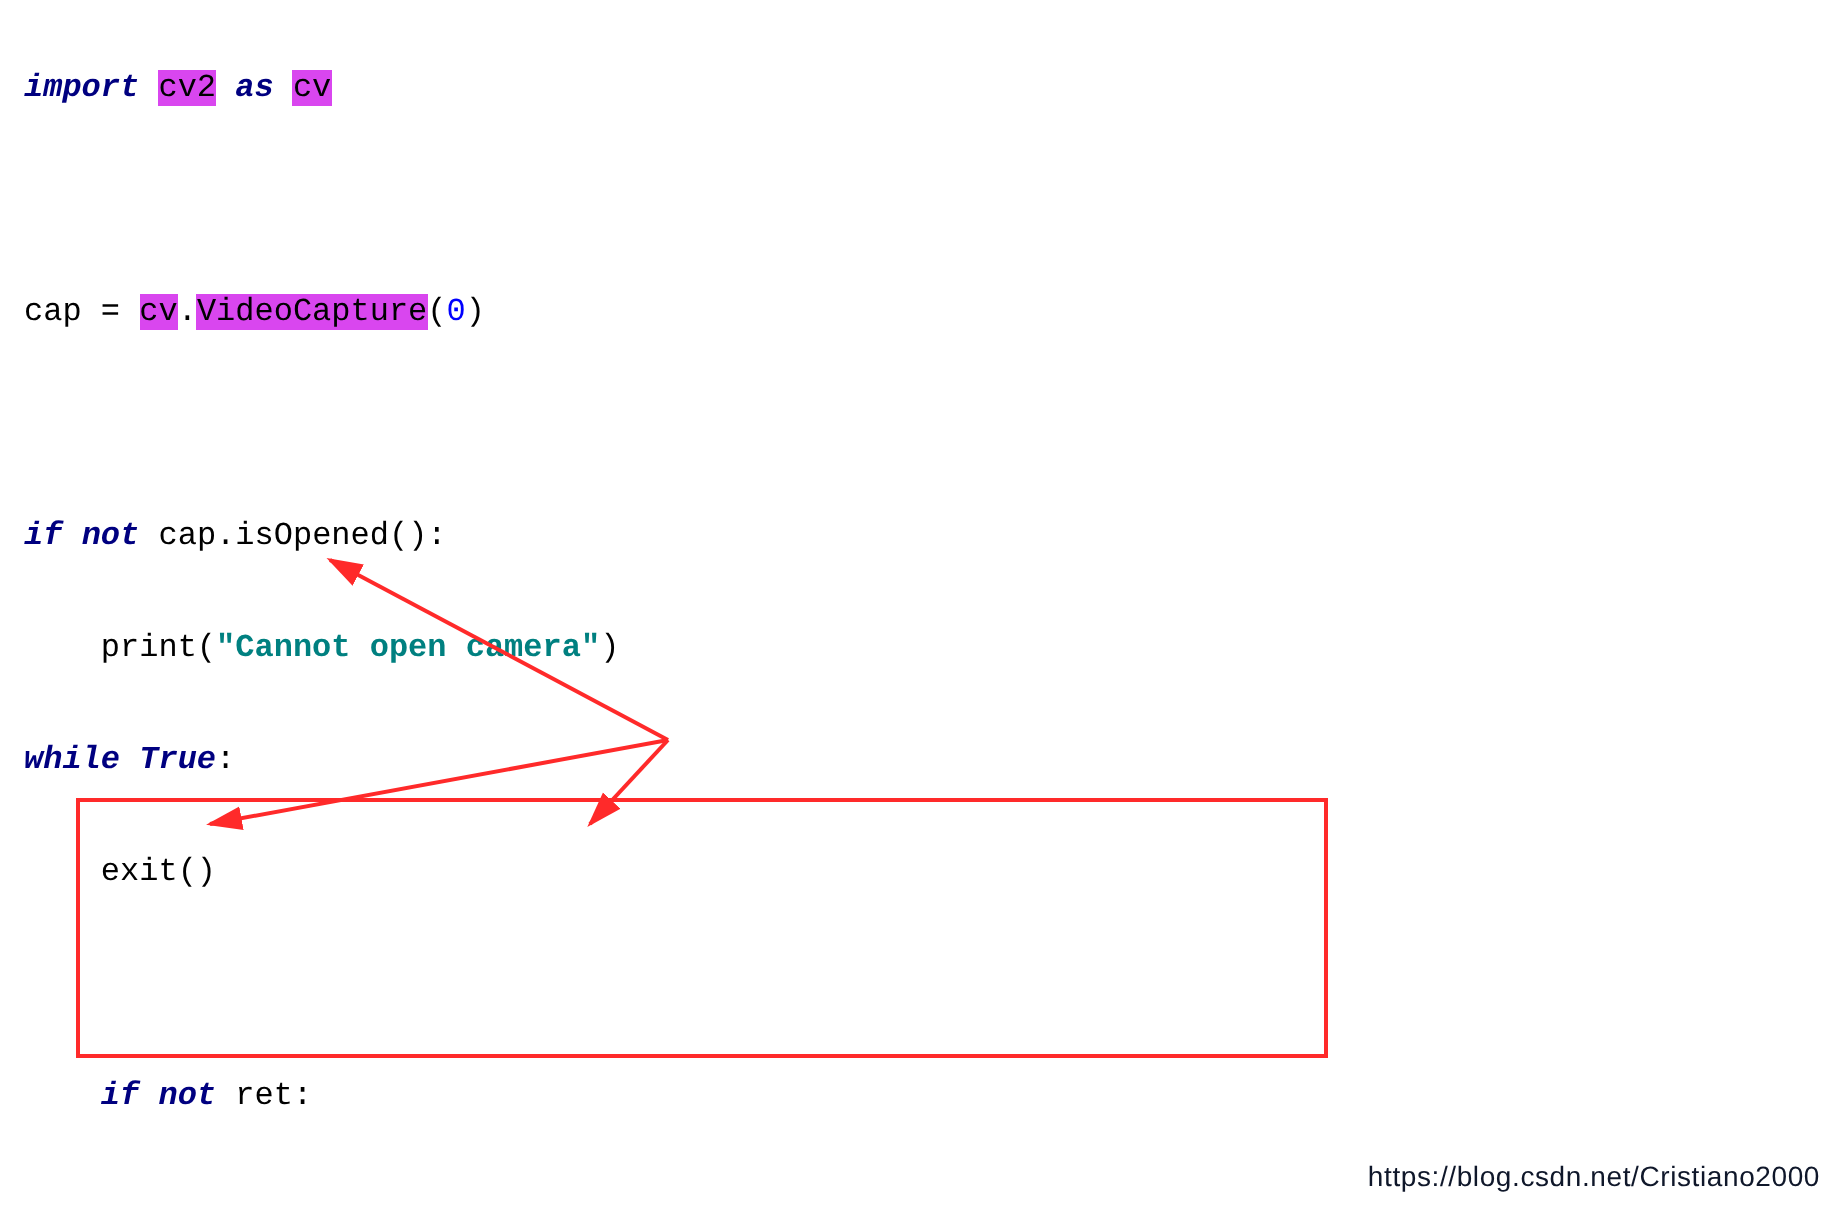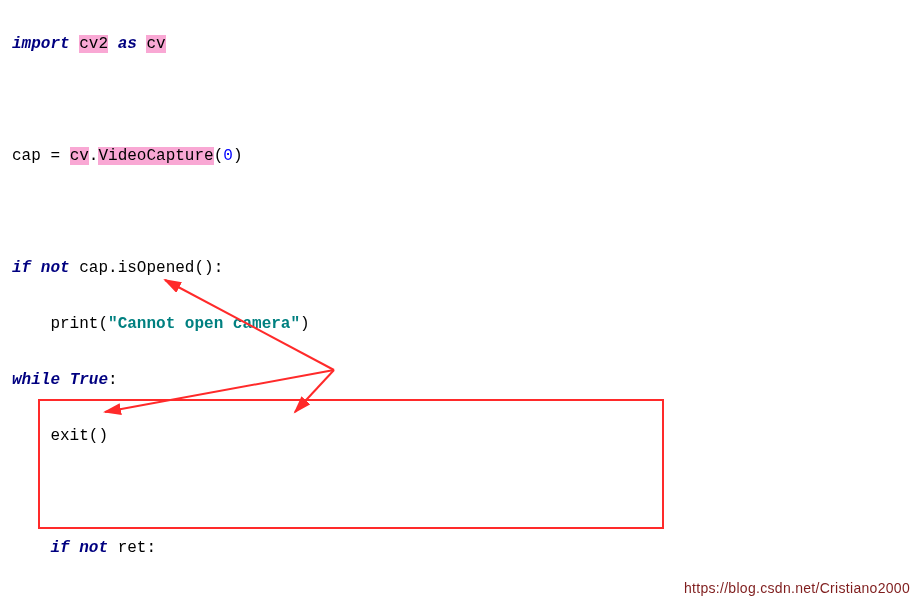--- a/index.html
+++ b/index.html
@@ -17,26 +17,26 @@
   }
   .code-area {
     padding: 2px 0 0 12px;
     position: relative;
     white-space: pre;
   }
   .line { display: block; height: 28px; }
   .kw { color: #000080; font-weight: bold; font-style: italic; }   
   .num { color: #0000ff; }                      
   .str { color: #008080; font-weight: bold; }
-  .hl { background: #f9a8d4; }
+  .hl { background: #d946ef; }
   .watermark {
     position: absolute;
     right: 10px;
     bottom: 6px;
-    color: #7f1d1d;
+    color: #0f172a;
     font-family: Arial, sans-serif;
     font-size: 14px;
     letter-spacing: 0.3px;
     pointer-events: none;
   }
   .redbox {
     position: absolute;
     border: 2px solid #ff2a2a;
     left: 38px;
     top: 399px;

